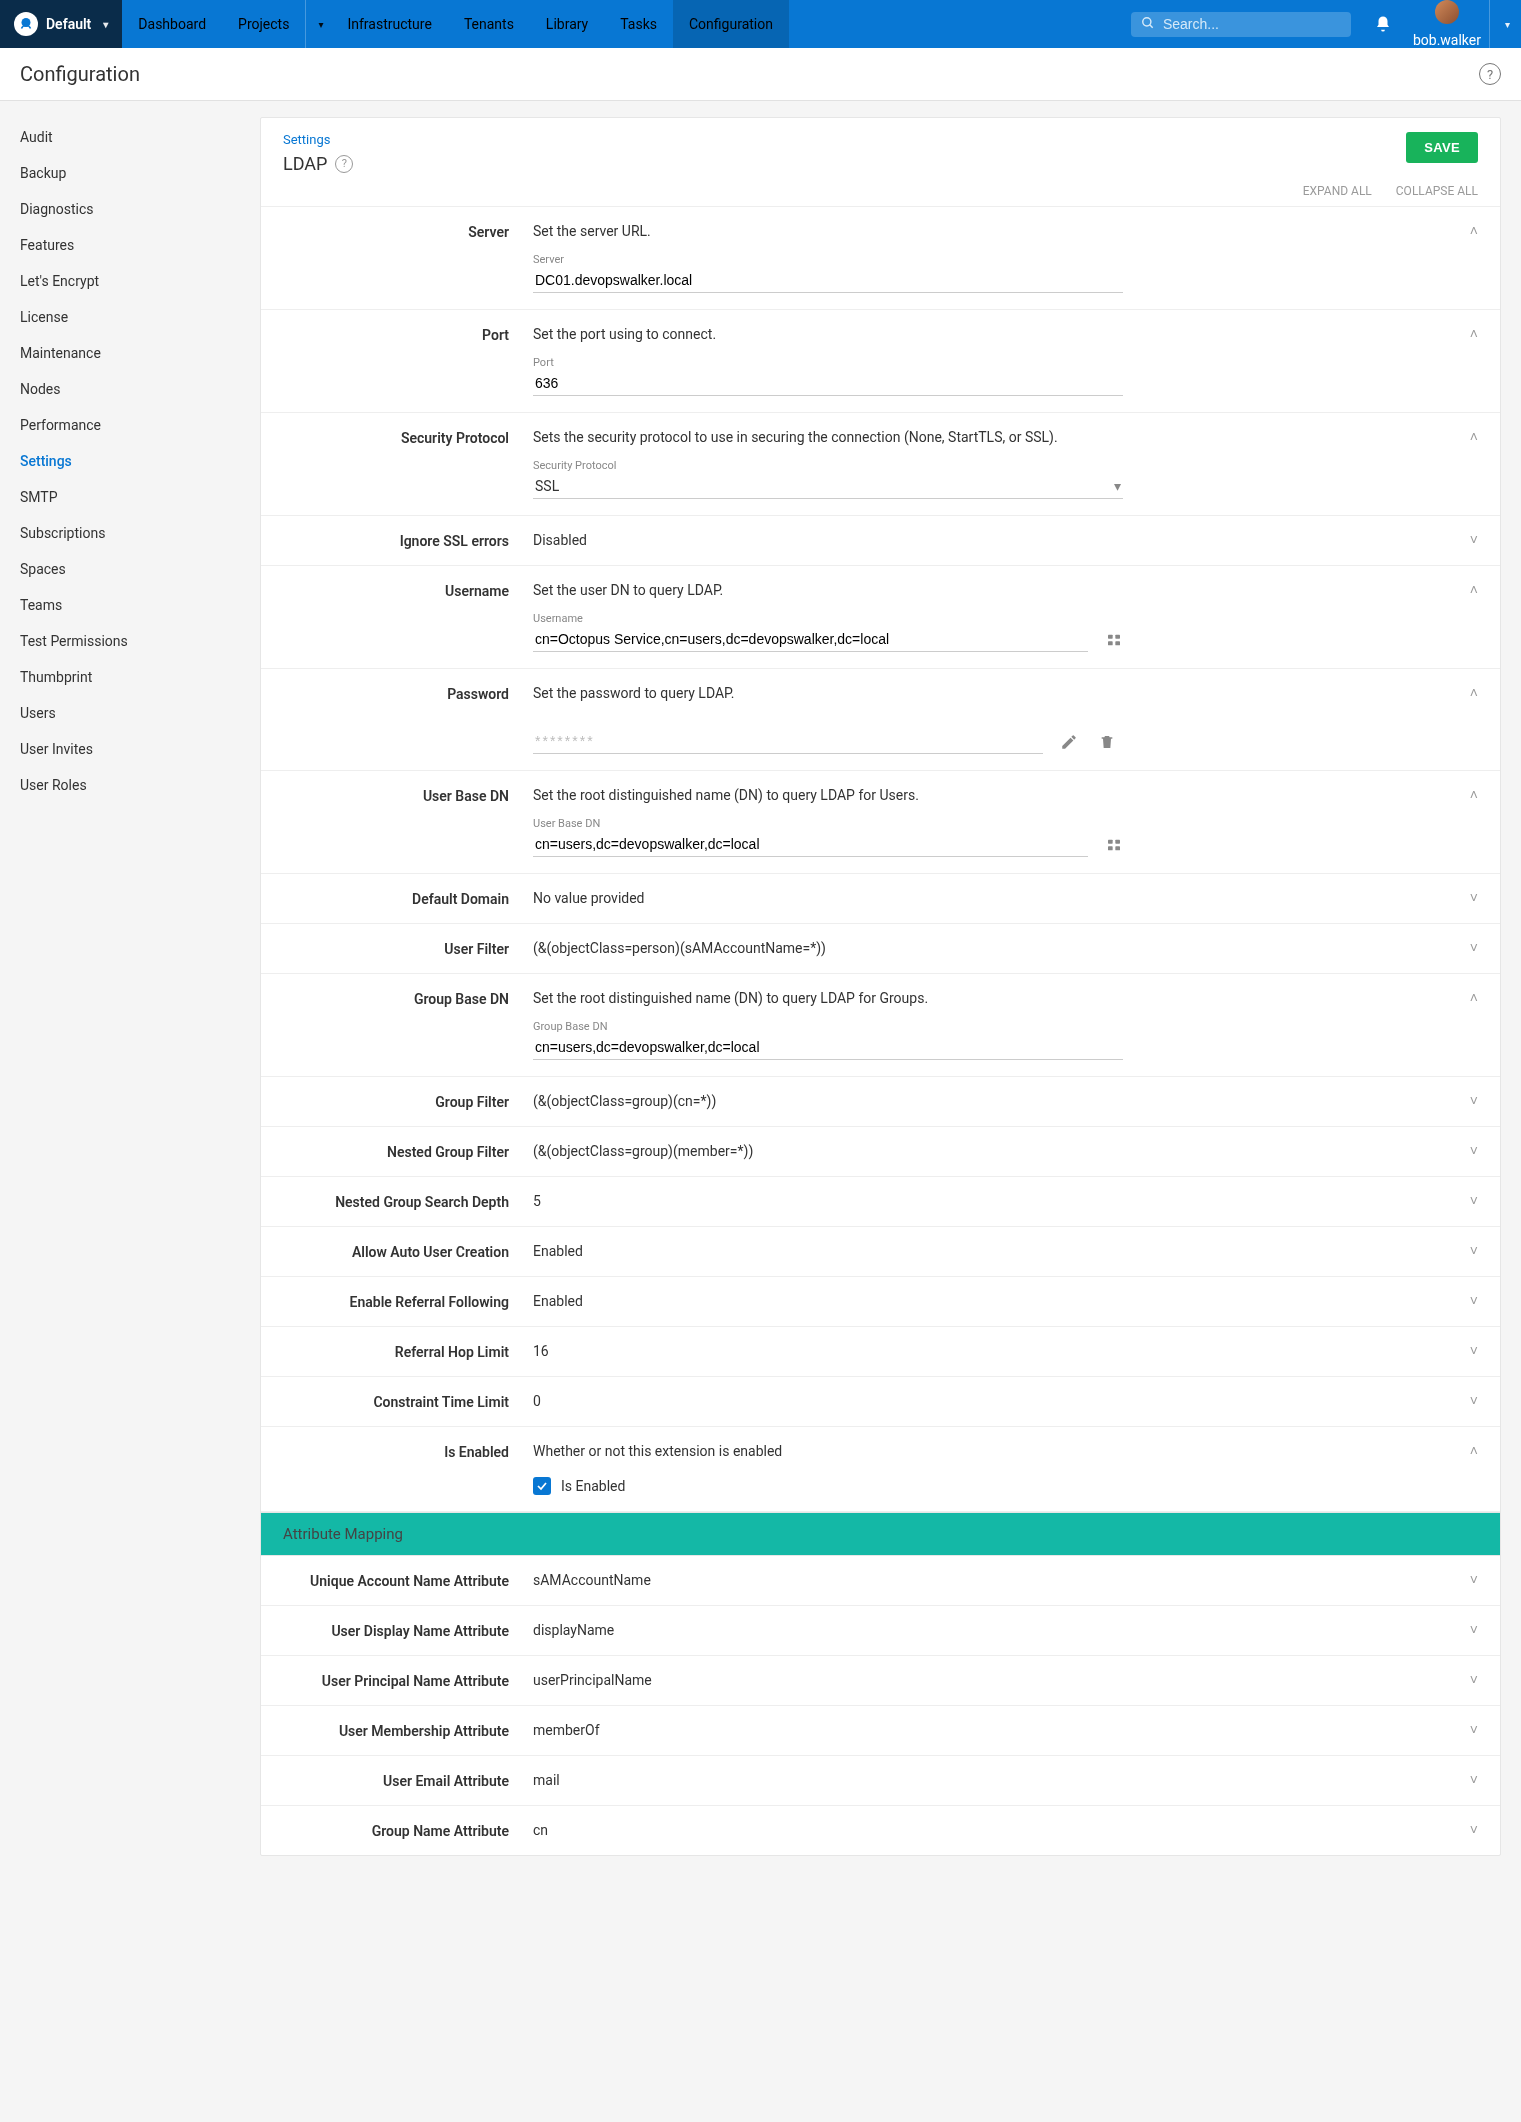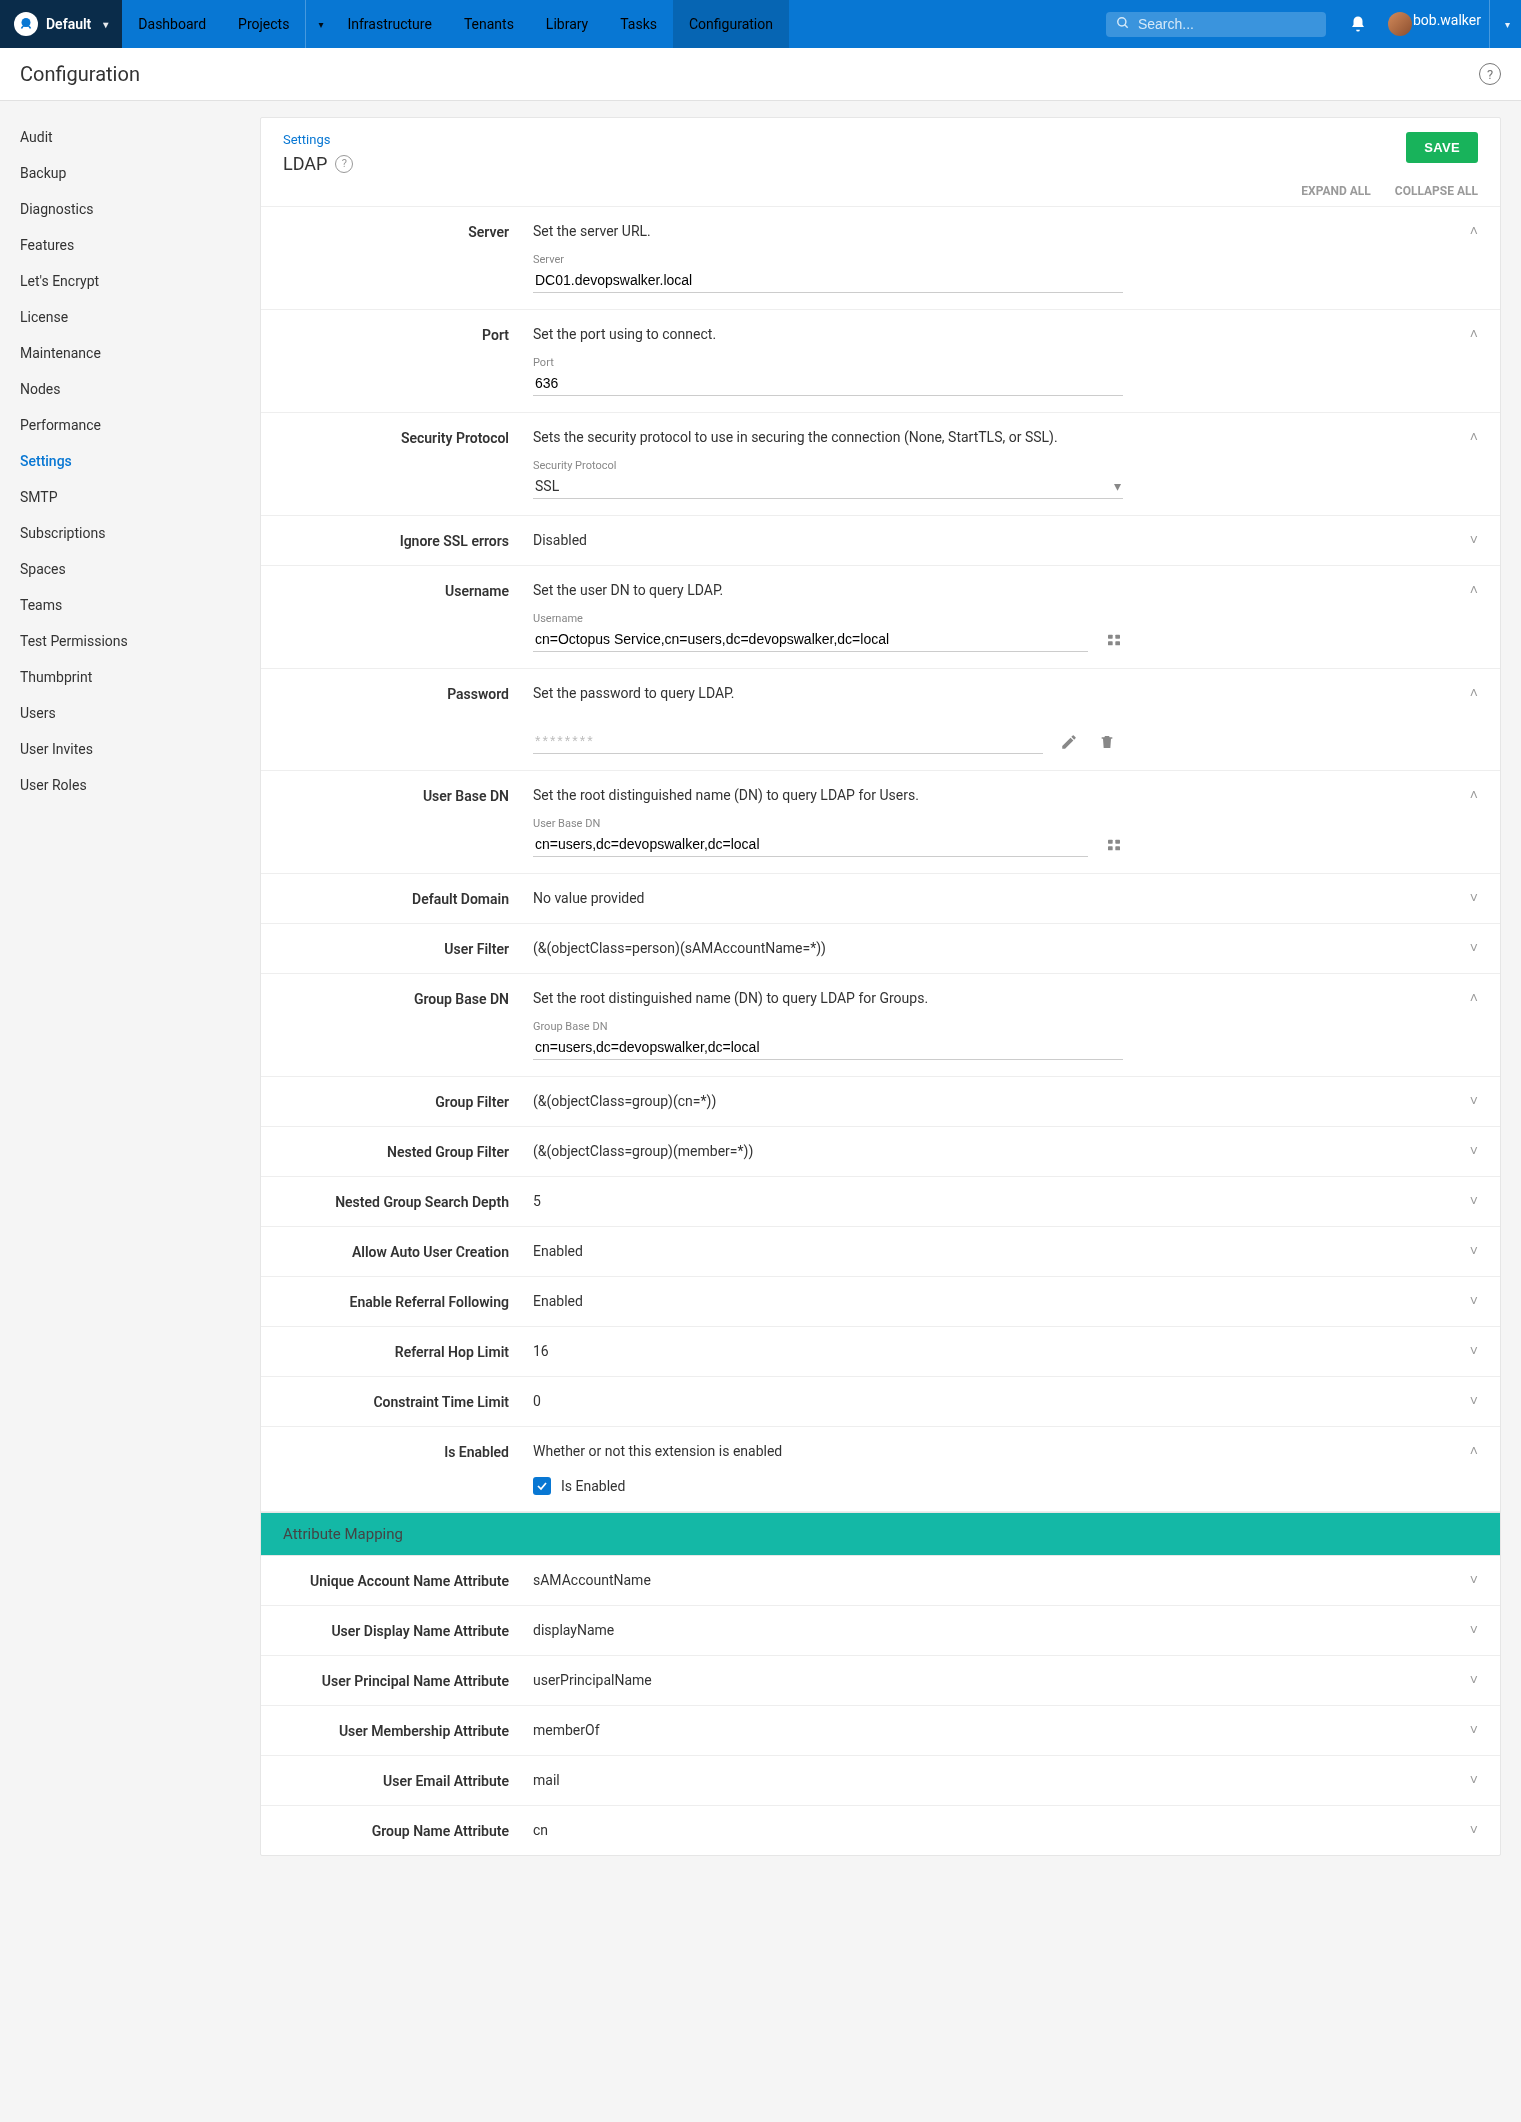--- a/index.html
+++ b/index.html
@@ -13,21 +13,21 @@
   .caret { font-size: 10px; margin-left: 4px; opacity:.9;}
   .navitems { display: flex; align-items: stretch; height: 100%; }
   .navitem { display:flex; align-items:center; padding: 0 16px; color: #000000; font-size: 14px; cursor: pointer; height:100%; }
   .navitem.small { padding: 0 8px; border-left: 1px solid rgba(255,255,255,0.25); }
   .navitem.active { background: #0665b3; }
   .nav-spacer { flex: 1; }
   .search { display: flex; align-items:center; gap:8px; background: #3a94dd; border-radius: 4px; padding: 4px 10px; width: 220px; color:#d5e9f8; margin-right: 14px; }
   .search input { background: transparent; border: none; outline: none; color: #fff; font-size: 14px; width:100%; }
   .search input::placeholder { color: #d5e9f8; }
   .topicon { width:36px; display:flex; align-items:center; justify-content:center; color:#fff; cursor:pointer; }
-  .user { display:flex; align-items:flex-start; gap:1px; padding: 0 8px 0 12px; cursor:pointer; }
+  .user { display:flex; align-items:center; gap:8px; padding: 0 8px 0 12px; cursor:pointer;flex-direction:column; }
   .avatar { width:24px; height:24px; border-radius:50%; background: linear-gradient(135deg,#d28a5a,#8b4e2f); }
   .dropdown-btn { width:32px; display:flex; justify-content:center; align-items:center; border-left:1px solid rgba(255,255,255,0.25); height:100%; cursor:pointer;}
 
   
   .subheader { display:flex; align-items:center; justify-content:space-between; padding: 14px 20px; border-bottom:1px solid #e1e1e1; }
   .subheader h1 { font-size: 20px; font-weight: 400; color:#333; }
   .help-circle { width:22px; height:22px; border:1.5px solid #777; border-radius:50%; display:flex; align-items:center; justify-content:center; font-size:13px; color:#777; cursor:pointer; }
 
   
   .layout { display:flex; background:#f5f5f5; min-height: calc(100vh - 48px - 52px); }
@@ -37,21 +37,21 @@
 
   .content { flex:1; padding: 16px 20px 40px 0; }
   .card { background:#fff; border:1px solid #e6e6e6; border-radius:2px; overflow:hidden; }
   .card-header { padding: 14px 22px 10px; display:flex; justify-content:space-between; align-items:flex-start; gap:20px; }
   .breadcrumb-link { color:#0877d3; font-size:13px; cursor:pointer; }
   .page-title-row { display:flex; align-items:center; gap:8px; margin-top:6px; }
   .page-title { font-size:18px; font-weight:400; color:#333; }
   .info-circle { width:18px; height:18px; border:1.5px solid #999; border-radius:50%; display:flex; align-items:center; justify-content:center; font-size:11px; color:#999; cursor:pointer; }
   .save-btn { background:#18b35b; color:#fff; border:none; border-radius:3px; padding: 8px 18px; font-weight:600; font-size:13px; cursor:pointer; letter-spacing:.3px; }
 
-  .expand-row { display:flex; justify-content:flex-end; gap:24px; padding: 0 22px 8px; font-size:12px; color:#9a9a9a; border-bottom:1px solid #eee;font-weight:bold; }
+  .expand-row { display:flex; justify-content:flex-end; gap:24px; padding: 0 22px 8px; font-size:12px; color:#9a9a9a; border-bottom:1px solid #eee; }
   .expand-link { cursor:pointer; }
 
   .row { display:flex; border-bottom:1px solid #eee; padding: 16px 22px; position:relative; }
   .row-label { width: 250px; min-width:250px; text-align:right; padding-right:24px; font-weight:600; font-size:14px; color:#333; padding-top:1px;}
   .row-body { flex:1; padding-right: 40px; }
   .row-desc { font-size:14px; color:#333; margin-bottom: 14px; }
   .row-value { font-size:14px; color:#333; }
   .field-label { font-size:11px; color:#888; margin-bottom:2px; }
   .text-input { width: 590px; max-width:100%; border:none; border-bottom:1px solid #ccc; padding: 4px 2px; font-size:14px; background:transparent; outline:none; }
   .text-input.blank::placeholder { color:#bbb; letter-spacing:2px; }

